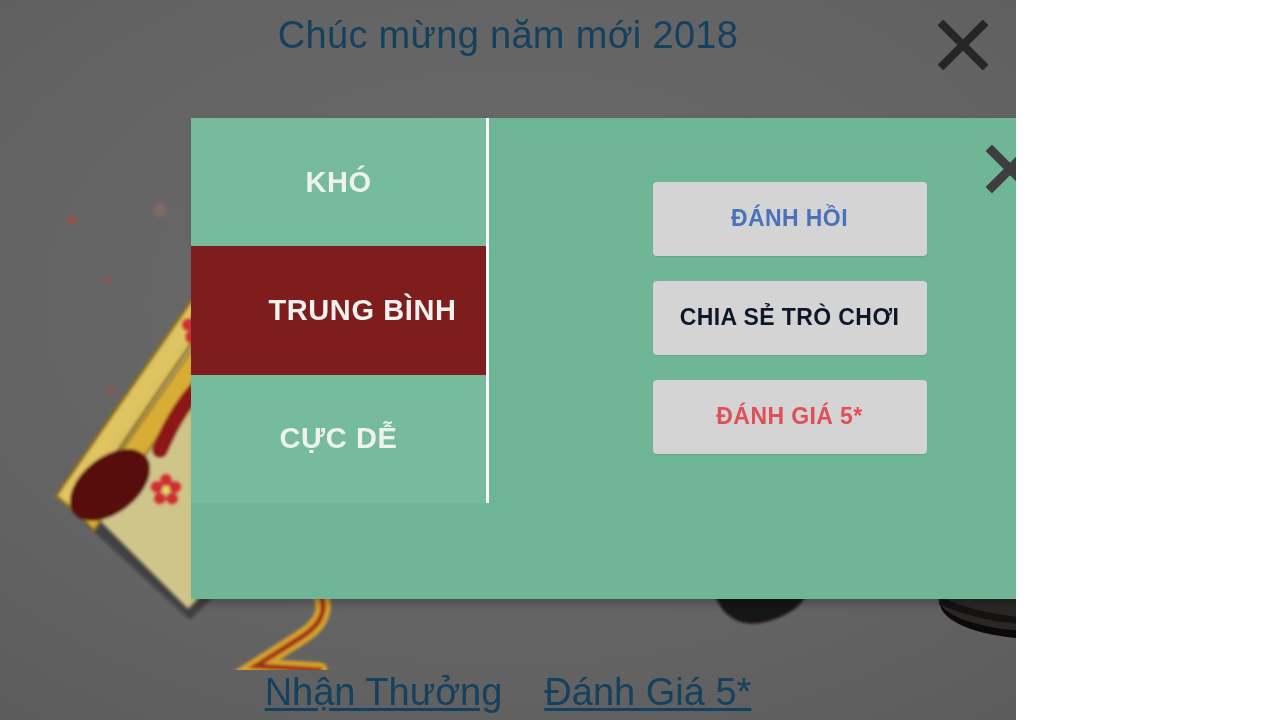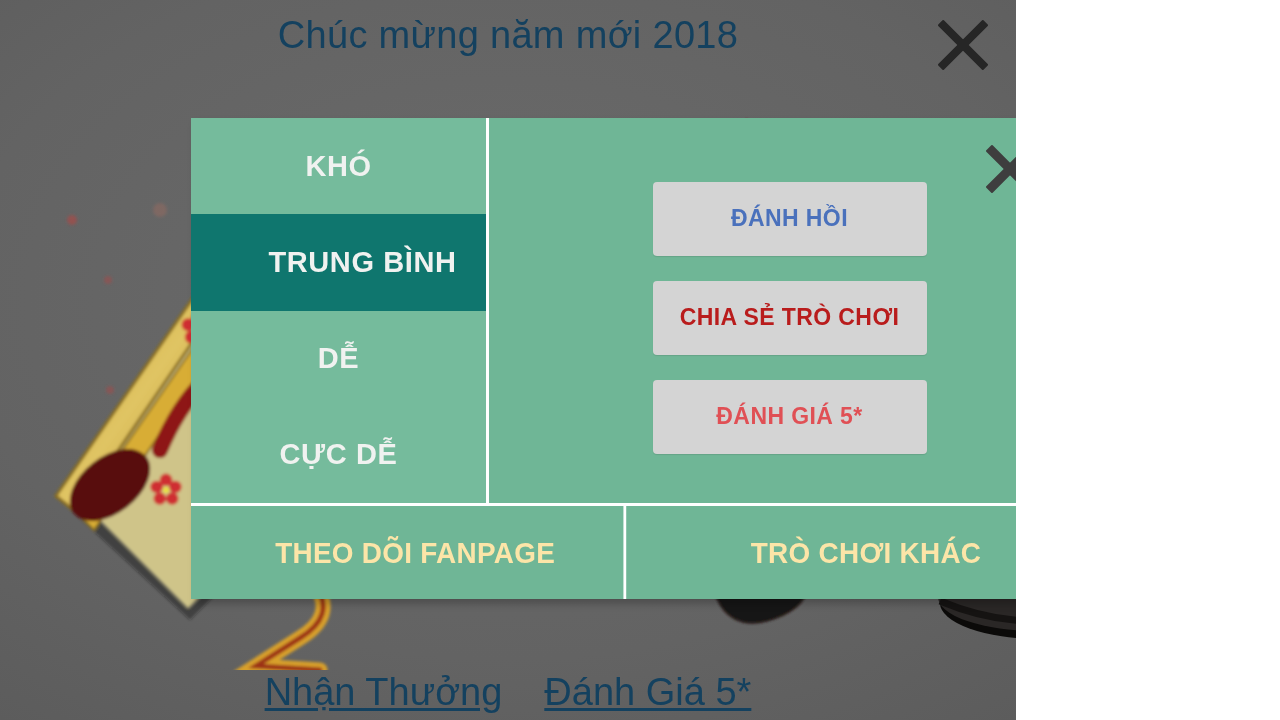--- a/index.html
+++ b/index.html
@@ -90,21 +90,21 @@
     display: flex;
     align-items: center;
     justify-content: center;
     color: #f0f2f0;
     font-weight: bold;
     font-size: 29px;
     letter-spacing: 0.6px;
     cursor: pointer;
     user-select: none;
   }
-  .difficulty-item.selected { background: #0f766e; padding-left: 48px; }
+  .difficulty-item.selected { background: #7f1d1d; padding-left: 48px; }
 
   
   #action-panel {
     flex: 1;
     display: flex;
     flex-direction: column;
     align-items: center;
     justify-content: center;
     gap: 25px;
     position: relative;
@@ -118,21 +118,21 @@
     border: none;
     border-radius: 4px;
     font-family: "Liberation Sans", sans-serif;
     font-weight: bold;
     font-size: 23px;
     letter-spacing: 0.4px;
     cursor: pointer;
     box-shadow: 0 1px 1px rgba(0,0,0,0.10);
   }
   .action-button.feedback { color: #4a71bc; }
-  .action-button.share    { color: #b91c1c; }
+  .action-button.share    { color: #0f172a; }
   .action-button.rate     { color: #e05055; }
 
   
   #modal-close {
     position: absolute;
     right: 47px; top: 18px;
     width: 66px; height: 66px;
     cursor: pointer;
     z-index: 5;
   }
@@ -349,48 +349,37 @@
     <div id="modal-body">
 
       <div id="difficulty-list">
         <div class="difficulty-item">
           <span>KHÓ</span>
         </div>
         <div class="difficulty-item selected">
           <span>TRUNG BÌNH</span>
         </div>
         <div class="difficulty-item">
-          <span>DỄ</span>
-        </div>
-        <div class="difficulty-item">
           <span>CỰC DỄ</span>
         </div>
       </div>
 
       <div id="action-panel">
 
         <div id="modal-close">
           <span class="a"></span>
           <span class="b"></span>
         </div>
 
         <button class="action-button feedback">ĐÁNH HỒI</button>
         <button class="action-button share">CHIA SẺ TRÒ CHƠI</button>
         <button class="action-button rate">ĐÁNH GIÁ 5*</button>
       </div>
     </div>
 
-    <div id="modal-footer">
-      <div class="footer-item" id="footer-fanpage">
-        <span>THEO DÕI FANPAGE</span>
-      </div>
-      <div class="footer-item" id="footer-other-games">
-        <span>TRÒ CHƠI KHÁC</span>
-      </div>
-    </div>
   </div>
 
   <div id="bottom-links">
     <a href="#">Nhận Thưởng</a>
     <a href="#">Đánh Giá 5*</a>
   </div>
 
 </div>
 
 </body></html>

